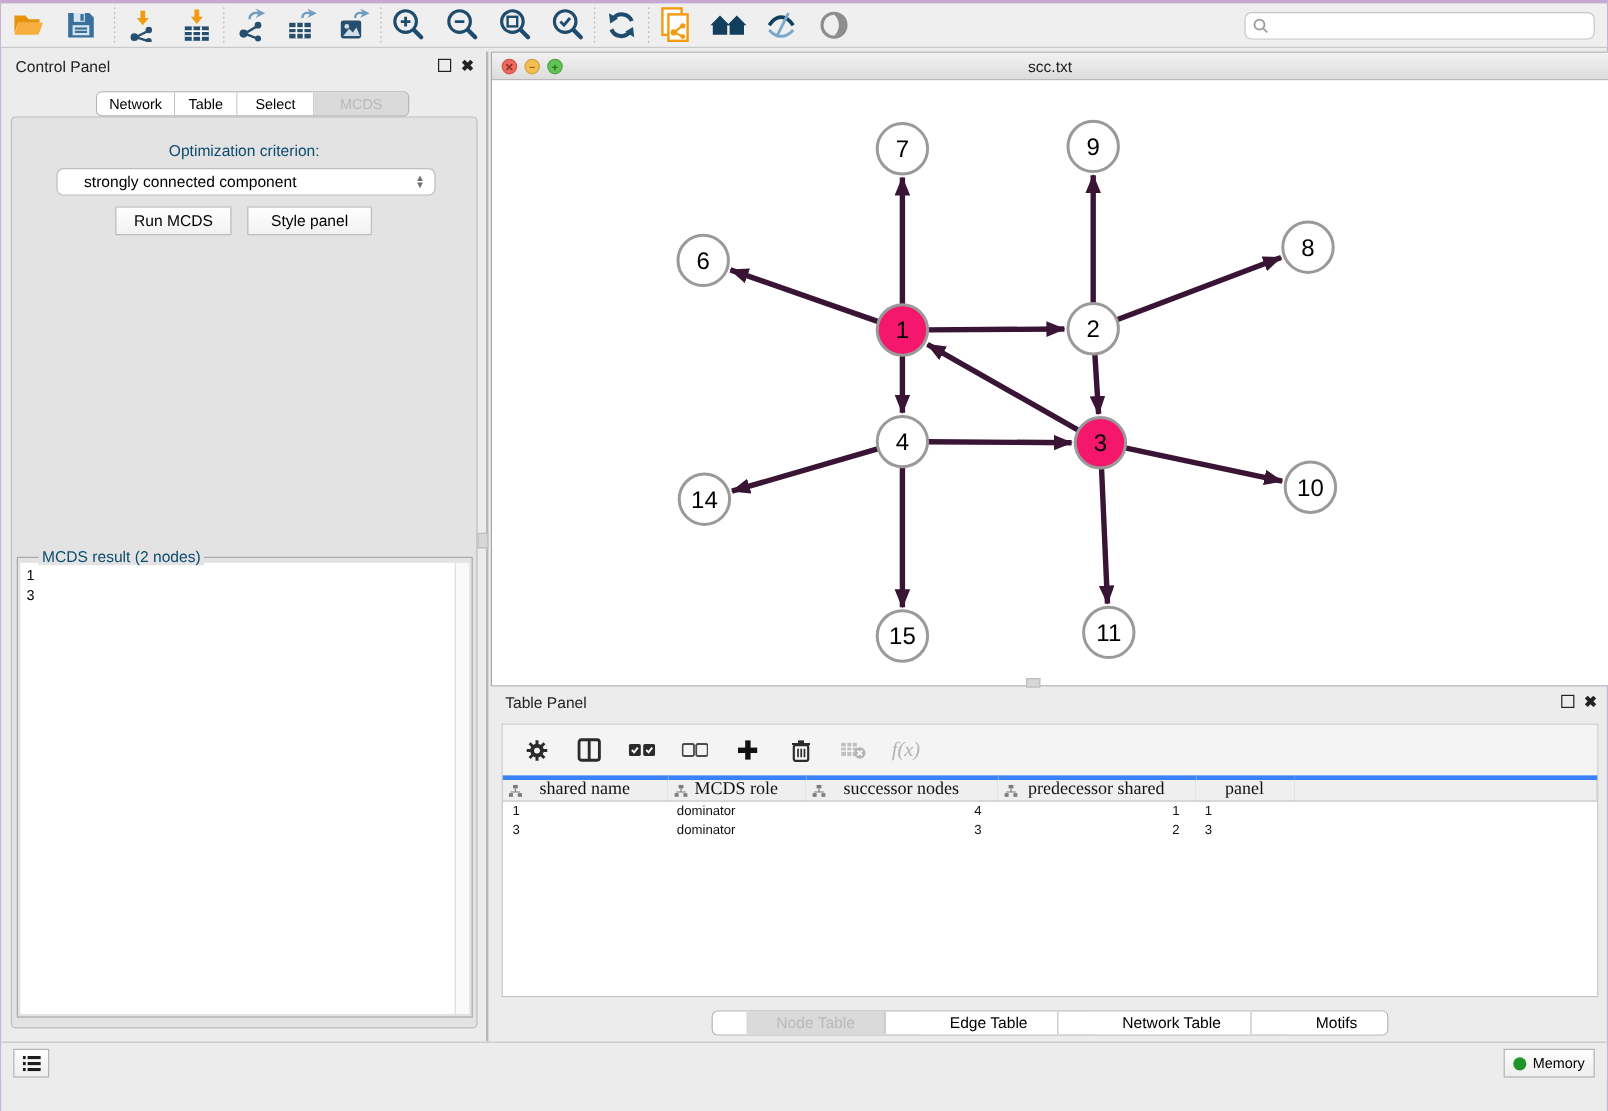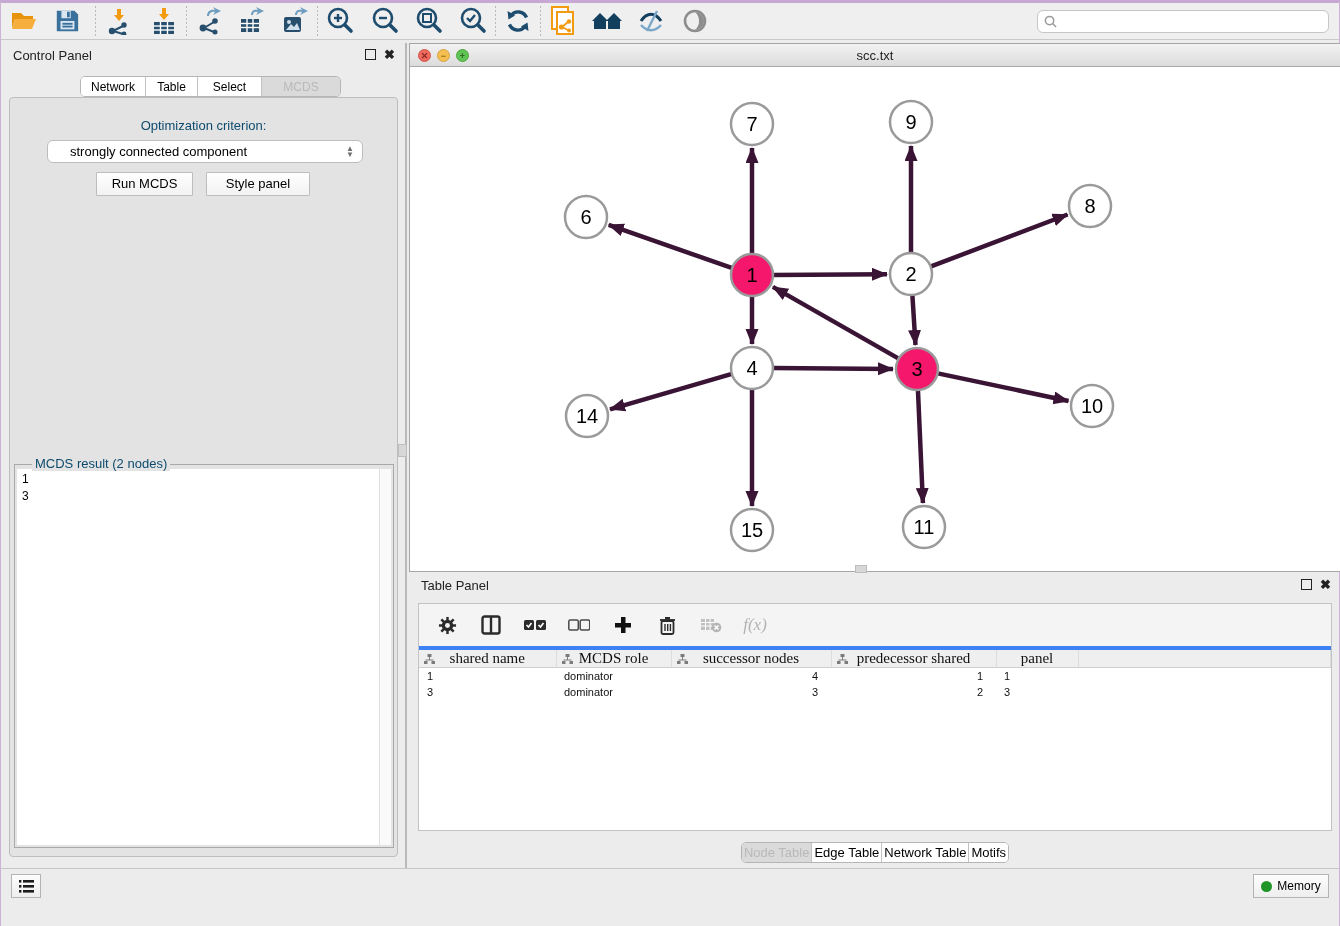--- a/index.html
+++ b/index.html
@@ -94,21 +94,21 @@
   .tti { display:flex; align-items:center; justify-content:center; width:24px; height:24px; }
   .fx { font-family:"Liberation Serif", serif; font-style:italic; font-size:17px; color:#b3b3b3; }
   .ntable { width:100%; border-collapse:collapse; table-layout:fixed; }
   .ntable th { height:19px; background:#efefef; border-top:4px solid #3b82f6; border-bottom:1px solid #cfcfcf;
                border-right:1px solid #dcdcdc; font-size:15px; font-weight:normal; color:#111; position:relative;font-family:Liberation Serif, serif; }
   .ntable th .tree { position:absolute; left:5px; top:4px; }
   .ntable td { height:16px; font-size:11px; color:#111; padding:0 8px; }
   .ntable td.ar { text-align:right; padding-right:13px; }
   .tp-tabs { position:absolute; left:0; right:0; top:269px; display:flex; justify-content:center; }
   .tp-tabs .seg { font-size:13px; }
-  .tp-tabs .sg { padding:0 2px; }
+  .tp-tabs .sg { padding:0 25px;margin-left:28px; }
 
   
   .statusbar { position:relative; height:33px; background:#ececec; border-top:1px solid #c6c6c6; }
   .sb-btn { position:absolute; top:5px; height:24px; background:linear-gradient(#fdfdfd,#eeeeee);
             border:1px solid #b4b4b4; display:flex; align-items:center; justify-content:center; }
   .sb-list { left:10px; width:30px; }
   .sb-mem { right:10px; width:76px; font-size:12px; gap:5px; color:#000; }
   .dot { width:11px; height:11px; border-radius:50%; background:#1f9427; }
 </style>
 </head>

